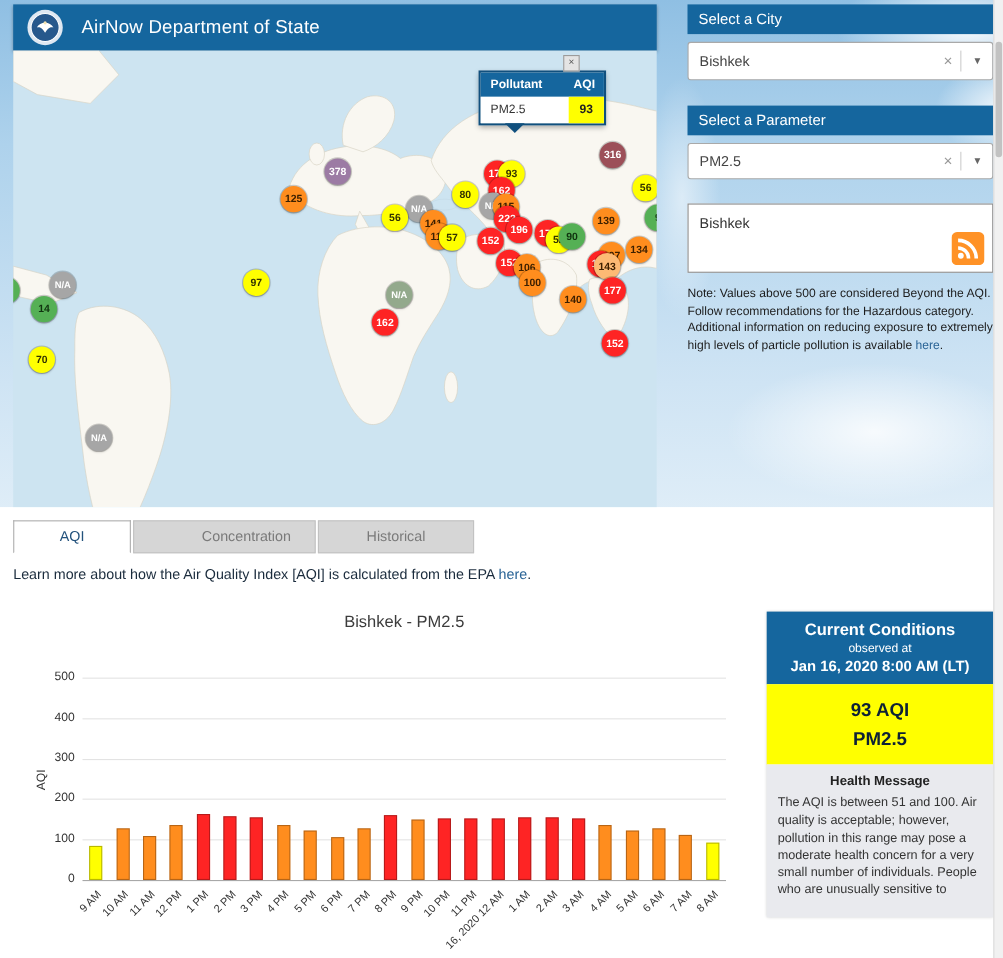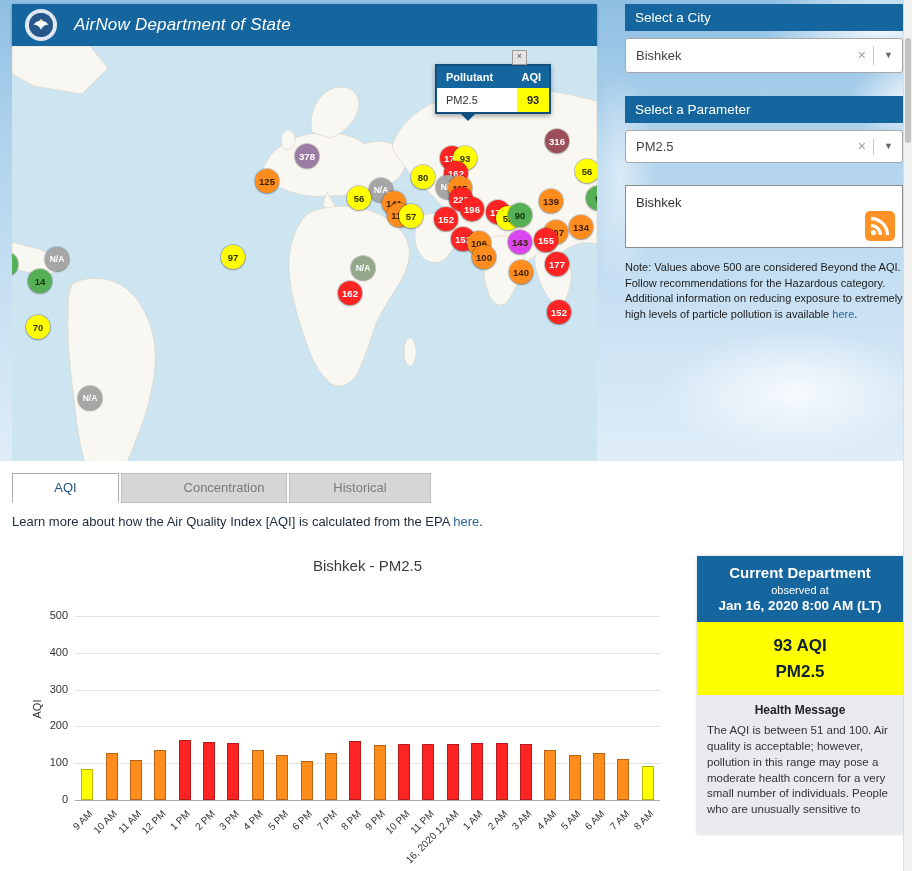--- a/index.html
+++ b/index.html
@@ -13,21 +13,21 @@
   #cloud1{left:760px;top:-25px;width:240px;height:100px;}
   #cloud2{left:850px;top:55px;width:140px;height:90px;}
   #cloud3{left:660px;top:330px;width:270px;height:125px;opacity:.85;}
   #cloud4{left:585px;top:70px;width:70px;height:220px;opacity:.55;}
   #content-bg{position:absolute;left:0;top:461px;width:904px;height:410px;background:#fff;}
 
   
   #app-header{position:absolute;left:12px;top:4px;width:585px;height:42px;background:#15669e;
     display:flex;align-items:center;box-shadow:0 1px 3px rgba(0,0,0,.3);}
   .seal{width:34px;height:34px;margin-left:12px;flex:0 0 auto;}
-  .app-title{color:#fff;font-size:17px;margin-left:16px;letter-spacing:.2px;font-style:italic;}
+  .app-title{color:#fff;font-size:17px;margin-left:16px;letter-spacing:.2px;}
 
   
   #map{position:absolute;left:12px;top:46px;width:585px;height:415px;background:#cde4f1;overflow:hidden;}
   #map svg.world{position:absolute;left:0;top:0;display:block;}
   .marker{position:absolute;width:24px;height:24px;border-radius:50%;
     transform:translate(-50%,-50%);display:flex;align-items:center;justify-content:center;
     font-weight:bold;font-size:9.5px;cursor:pointer;
     box-shadow:0 0 0 1px rgba(0,0,0,.18),0 1px 2px rgba(0,0,0,.25);}
   #map-popup{position:absolute;left:423px;top:18px;width:112px;background:#fff;
     border:2px solid #11507e;box-shadow:0 2px 5px rgba(0,0,0,.35);z-index:6;}
@@ -163,21 +163,21 @@
       <div class="marker" style="left: 449px; top: 153px; background: rgb(254, 36, 36); color: rgb(255, 255, 255);">222</div>
       <div class="marker" style="left: 460px; top: 163px; background: rgb(254, 36, 36); color: rgb(255, 255, 255);">196</div>
       <div class="marker" style="left: 486px; top: 166px; background: rgb(254, 36, 36); color: rgb(255, 255, 255);">176</div>
       <div class="marker" style="left: 434px; top: 173px; background: rgb(254, 36, 36); color: rgb(255, 255, 255);">152</div>
       <div class="marker" style="left: 496px; top: 172px; background: rgb(255, 255, 0); color: rgb(51, 51, 0);">52</div>
       <div class="marker" style="left: 508px; top: 169px; background: rgb(85, 176, 85); color: rgb(16, 51, 15);">90</div>
       <div class="marker" style="left: 539px; top: 155px; background: rgb(255, 141, 30); color: rgb(61, 32, 0);">139</div>
       <div class="marker" style="left: 569px; top: 181px; background: rgb(255, 141, 30); color: rgb(61, 32, 0);">134</div>
       <div class="marker" style="left: 544px; top: 186px; background: rgb(255, 141, 30); color: rgb(61, 32, 0);">107</div>
       <div class="marker" style="left: 534px; top: 194px; background: rgb(254, 36, 36); color: rgb(255, 255, 255);">155</div>
-      <div class="marker" style="left: 508px; top: 196px; background: #d946ef; color: rgb(61, 32, 0);">143</div>
+      <div class="marker" style="left: 540px; top: 196px; background: #fdba74; color: rgb(61, 32, 0);">143</div>
       <div class="marker" style="left: 451px; top: 193px; background: rgb(254, 36, 36); color: rgb(255, 255, 255);">152</div>
       <div class="marker" style="left: 467px; top: 197px; background: rgb(255, 141, 30); color: rgb(61, 32, 0);">106</div>
       <div class="marker" style="left: 472px; top: 211px; background: rgb(255, 141, 30); color: rgb(61, 32, 0);">100</div>
       <div class="marker" style="left: 471px; top: 226px; background: rgb(255, 141, 30); color: rgb(61, 32, 0); margin-left: 38px;">140</div>
       <div class="marker" style="left: 545px; top: 218px; background: rgb(254, 36, 36); color: rgb(255, 255, 255);">177</div>
       <div class="marker" style="left: 545px; top: 95px; background: rgb(156, 79, 88); color: rgb(255, 255, 255);">316</div>
       <div class="marker" style="left: 575px; top: 125px; background: rgb(255, 255, 0); color: rgb(51, 51, 0);">56</div>
       <div class="marker" style="left: 586px; top: 152px; background: rgb(85, 176, 85); color: rgb(16, 51, 15);">9</div>
       <div class="marker" style="left: 221px; top: 211px; background: rgb(255, 255, 0); color: rgb(51, 51, 0);">97</div>
       <div class="marker" style="left: 351px; top: 222px; background: rgb(147, 169, 140); color: rgb(255, 255, 255); font-size: 8.5px;">N/A</div>
@@ -355,21 +355,21 @@
         <span>7 AM</span>
       </div>
       <div class="xtick" style="left: 635.812px;">
         <span>8 AM</span>
       </div>
     </div>
 </section>
 
 <aside id="current-conditions">
   <div class="cc-head">
-    <div class="cc-title">Current Department</div>
+    <div class="cc-title">Current Conditions</div>
     <div class="cc-observed">observed at</div>
     <div class="cc-datetime">Jan 16, 2020 8:00 AM (LT)</div>
   </div>
   <div class="cc-aqi">
     <div>93 AQI</div>
     <div>PM2.5</div>
   </div>
   <div class="cc-health">
     <div class="cc-health-title">Health Message</div>
     <div class="cc-health-text">The AQI is between 51 and 100. Air quality is acceptable; however, pollution in this range may pose a moderate health concern for a very small number of individuals. People who are unusually sensitive to</div>

